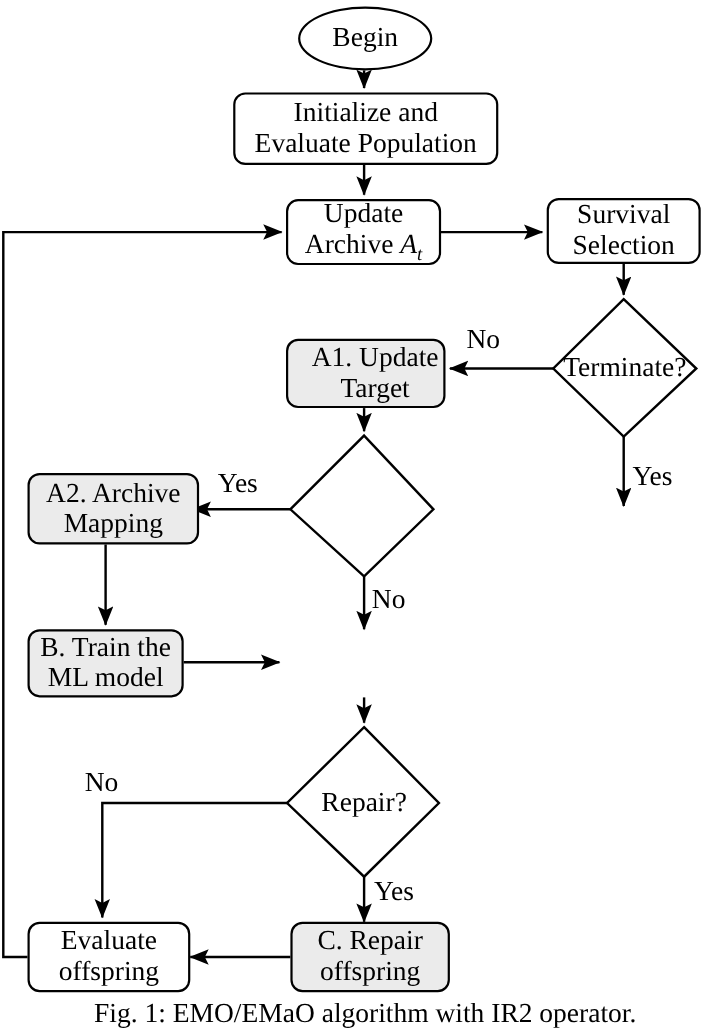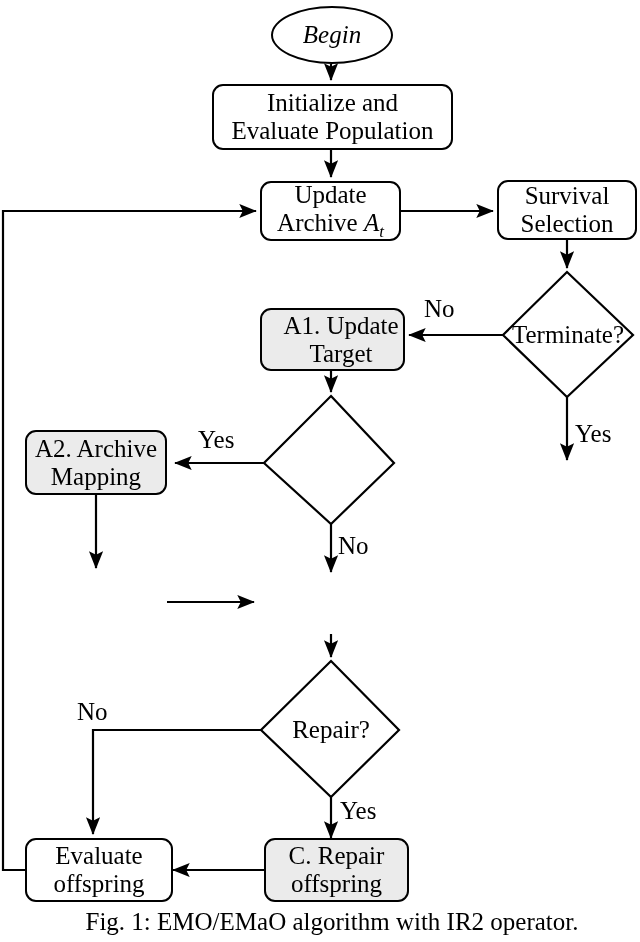--- a/index.html
+++ b/index.html
@@ -135,42 +135,44 @@
       <path d="M25,870 L3,870 L3,211 L256,211" marker-end="url(#arrow)"></path>
 
       <path d="M567,272 L633,335 L567,397 L503,335 Z" fill="#ffffff"></path>
 
       <path d="M331,396 L394,463 L331,524 L264,463 Z" fill="#ffffff"></path>
 
       <path d="M331,661 L399,730 L331,797 L261,730 Z" fill="#ffffff"></path>
     </g>
   </svg>
 
-  <div class="node ellipse" style="left:271px; top:6px; width:122px; height:58px;font-style:italic;">Begin</div>
+  <div class="node ellipse" style="left:271px; top:6px; width:122px; height:58px;">Begin</div>
 
   <div class="node box" style="left:212px; top:84px; width:241px; height:66px;">Initialize and
 Evaluate Population</div>
 
   <div class="node box" style="left:260px; top:181px; width:141px; height:60px;">
     <span><span>Update</span><br><span>Archive </span><span class="math-sub"><span>A</span><sub>t</sub></span></span>
   </div>
 
   <div class="node box" style="left:497px; top:180px; width:140px; height:60px;">Survival
 Selection</div>
 
   <div class="diamond-label" style="left:493px; top:318px; width:150px; height:34px;">Terminate?</div>
 
 
   <div class="node box shaded" style="left:260px; top:308px; width:145px; height:63px;padding-left:17px;">A1. Update
 Target</div>
 
 
-  <div class="node box shaded" style="left:25px; top:430px; width:142px; height:65px;">A2. Archive
+  <div class="node box shaded" style="left:25px; top:430px; width:156px; height:65px;">A2. Archive
 Mapping</div>
 
+  <div class="node box shaded" style="left:25px; top:572px; width:142px; height:62px;">B. Train the
+ML model</div>
 
 
   <div class="diamond-label" style="left:266px; top:713px; width:130px; height:34px;">Repair?</div>
 
   <div class="node box shaded" style="left:264px; top:838px; width:145px; height:64px;">C. Repair
 offspring</div>
 
   <div class="node box" style="left:25px; top:838px; width:148px; height:64px;">Evaluate
 offspring</div>
 

